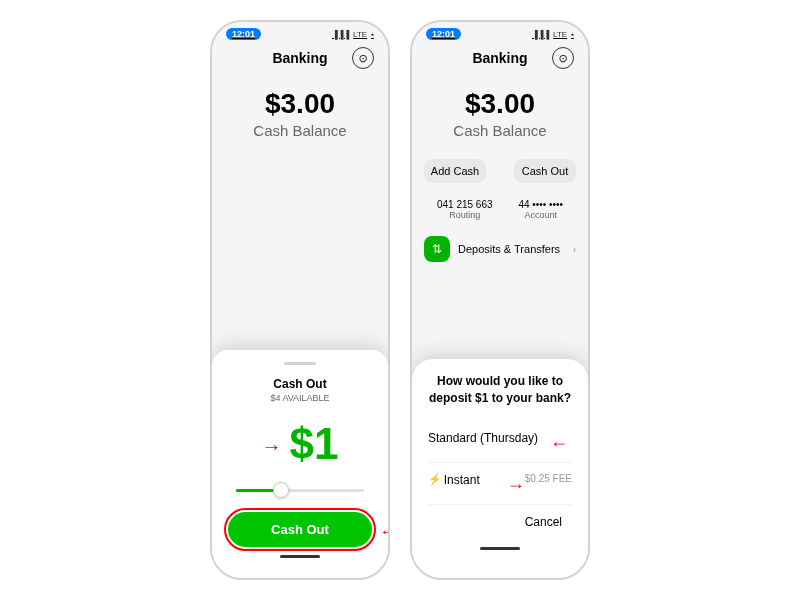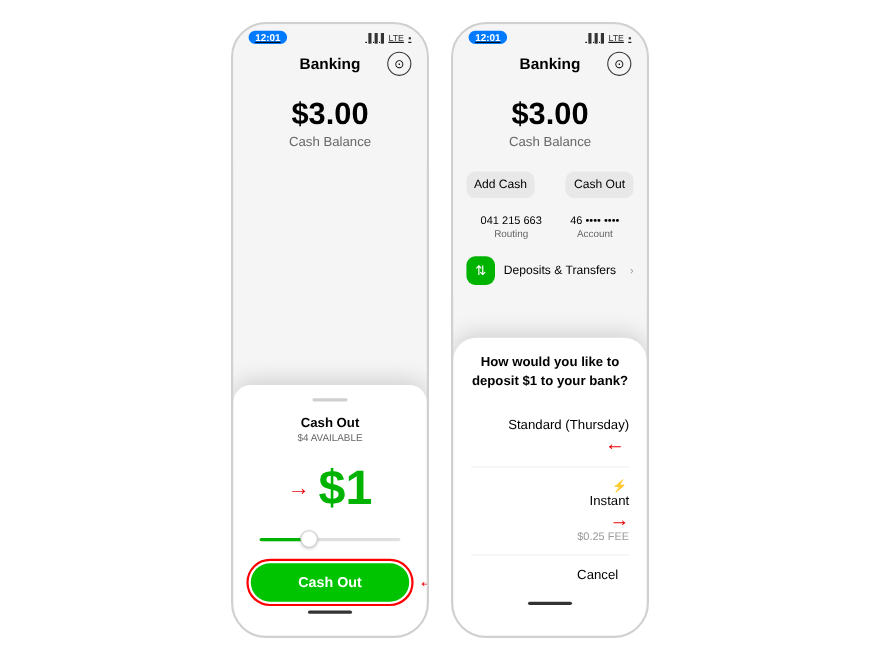--- a/index.html
+++ b/index.html
@@ -90,21 +90,21 @@
       background: #f5f5f5;
       text-align: center;
       padding: 16px 0 12px;
     }
     .balance-amount {
       font-size: 28px;
       font-weight: 700;
       color: #000;
     }
     .balance-label {
-      font-size: 12px;
+      font-size: 15px;
       color: #666;
       margin-top: 2px;
     }
 
     
     .action-buttons {
       display: flex;
       justify-content: center;
       gap: 28px;
       padding: 8px 12px;
@@ -296,26 +296,25 @@
     .deposit-question {
       text-align: center;
       font-size: 12px;
       font-weight: 600;
       color: #000;
       line-height: 1.4;
       margin-bottom: 14px;
     }
     .deposit-option {
       display: flex;
-      align-items: flex-end;
+      align-items: flex-start;
       padding: 10px 0;
       border-bottom: 1px solid #f0f0f0;
       cursor: pointer;
       position: relative;
-      flex-direction: column;
     }
     .deposit-option-text {
       font-size: 12px;
       font-weight: 500;
       color: #000;
       flex: 1;
     }
     .deposit-fee {
       font-size: 10px;
       color: #999;
@@ -430,21 +429,21 @@
       <button class="action-btn">Add Cash</button>
       <button class="action-btn">Cash Out</button>
     </div>
 
     <div class="bank-info">
       <div class="bank-info-item">
         <div class="bank-info-value">041 215 663</div>
         <div class="bank-info-label">Routing</div>
       </div>
       <div class="bank-info-item">
-        <div class="bank-info-value">46 •••• ••••</div>
+        <div class="bank-info-value">44 •••• ••••</div>
         <div class="bank-info-label">Account</div>
       </div>
     </div>
 
     <div class="deposits-row">
       <div class="deposits-icon">
         <span>⇅</span>
       </div>
       <span class="deposits-text">Deposits &amp; Transfers</span>
       <span class="deposits-chevron">›</span>

